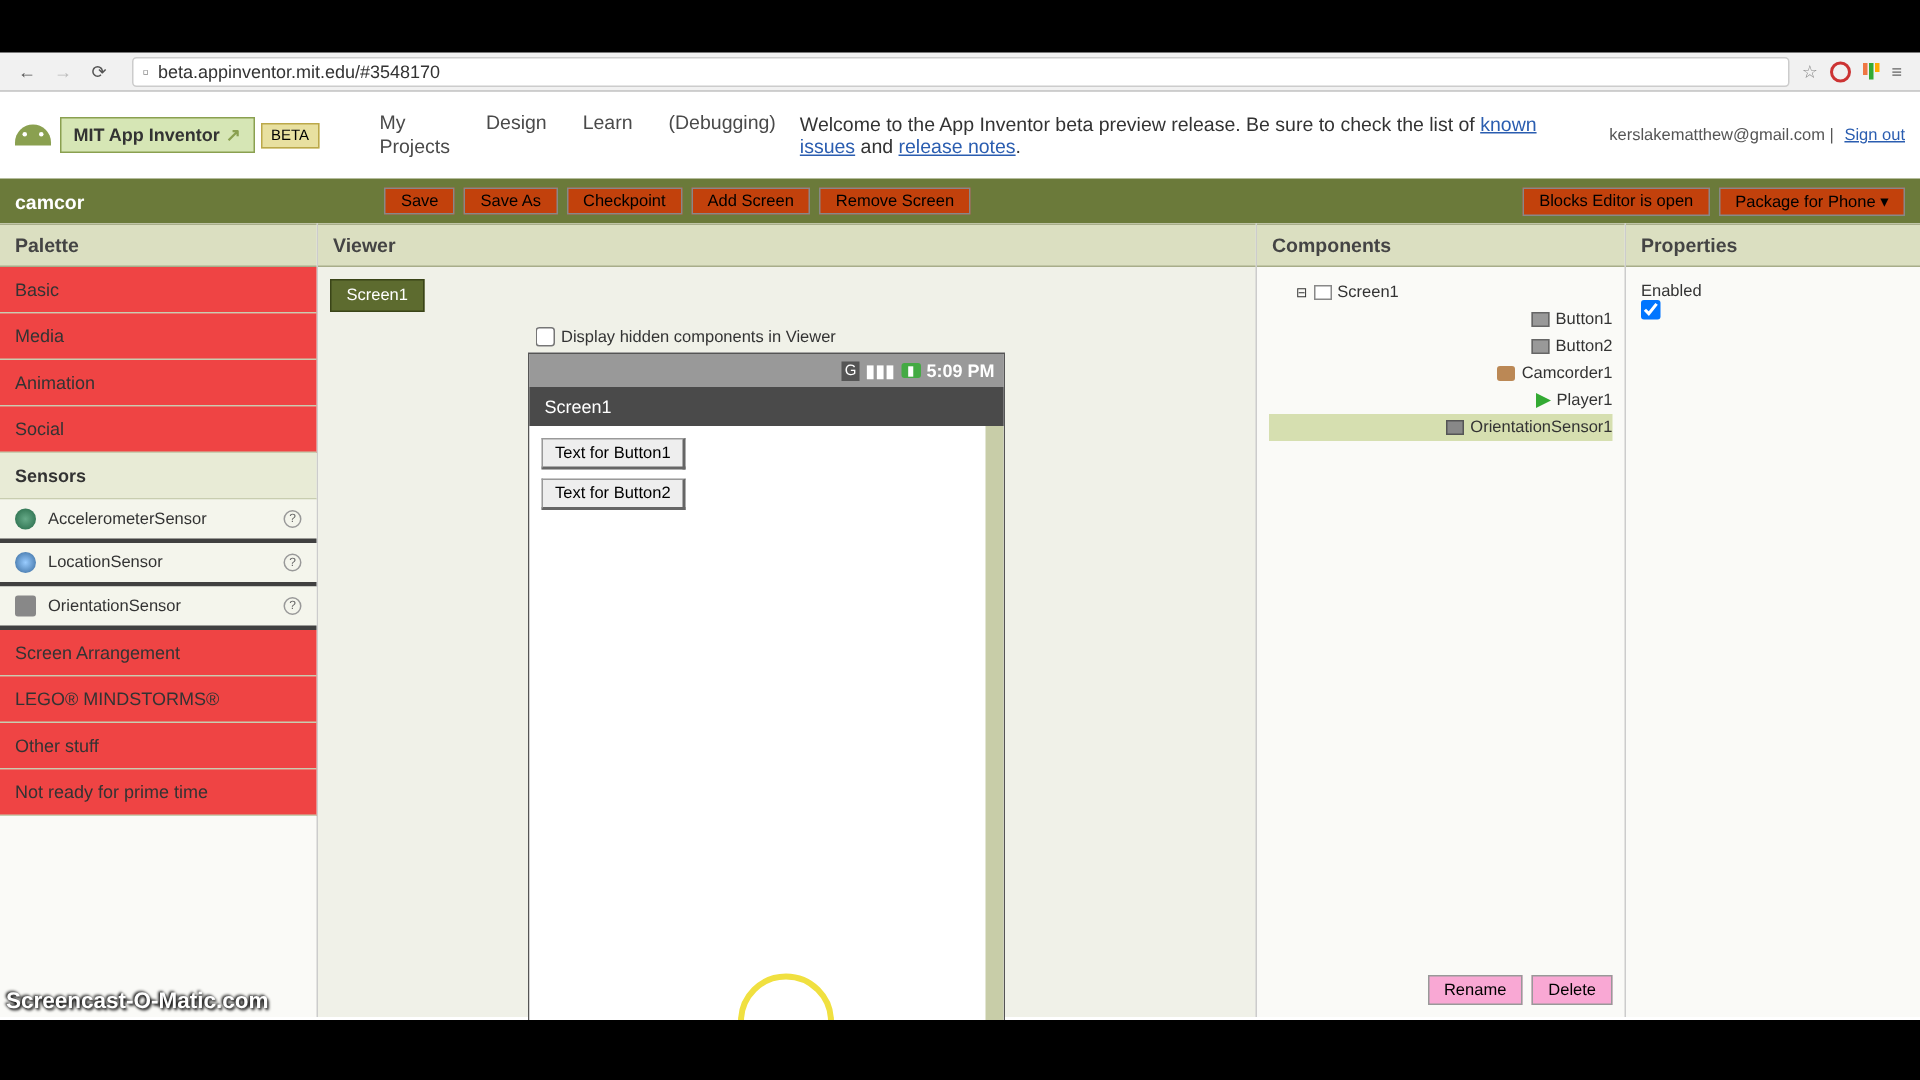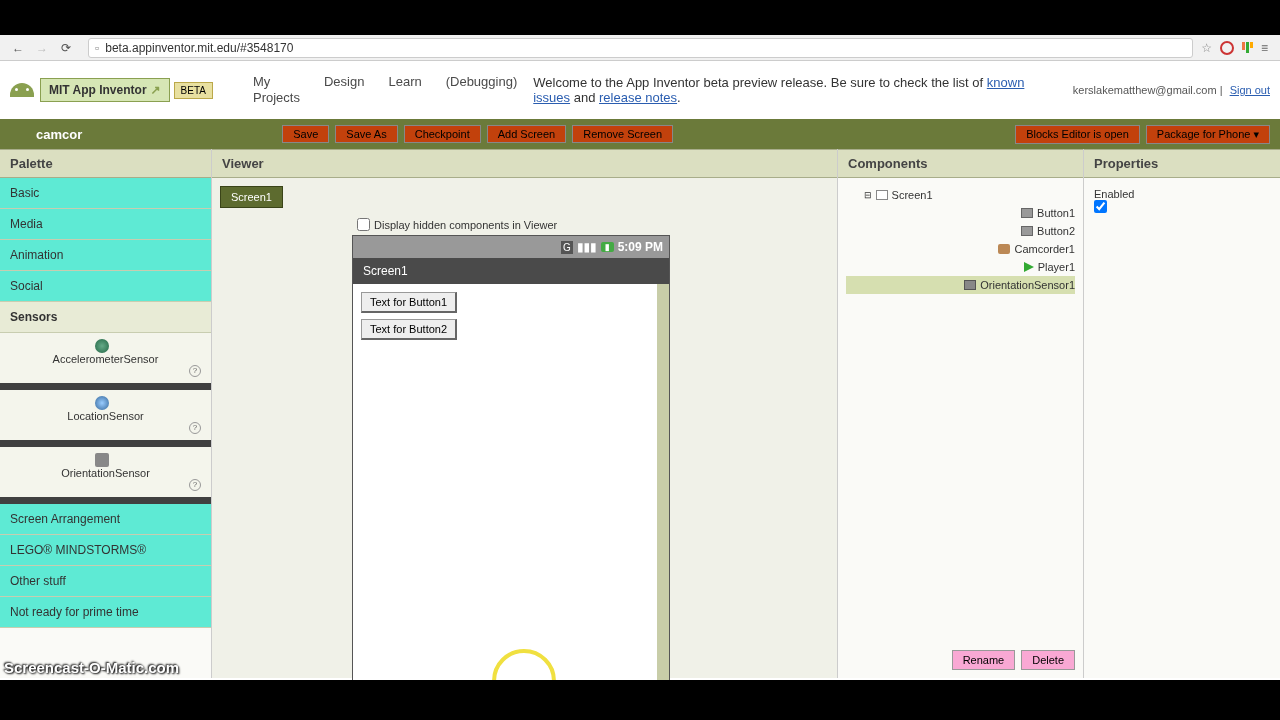--- a/index.html
+++ b/index.html
@@ -15,30 +15,30 @@
 .logo-area { display: flex; align-items: center; margin-right: 40px; }
 .logo-badge { background: #d6e6b5; border: 1px solid #8aa050; padding: 4px 8px; font-size: 12px; font-weight: bold; color: #333; display: flex; align-items: center; }
 .beta-tag { background: #e8e0a0; border: 1px solid #bba84a; padding: 2px 6px; font-size: 10px; margin-left: 4px; }
 .main-nav { display: flex; gap: 24px; color: #4a4a4a; font-size: 13px; }
 .main-nav span { cursor: pointer; }
 .welcome-text { flex: 1; font-size: 13px; color: #333; padding: 0 16px; }
 .welcome-text a { color: #2a5db0; text-decoration: underline; cursor: pointer; }
 .user-area { font-size: 11px; color: #555; text-align: right; }
 .user-area a { color: #2a5db0; text-decoration: underline; cursor: pointer; margin-left: 4px; }
 .toolbar { background: #6b7a3a; height: 30px; display: flex; align-items: center; padding: 0 10px; }
-.project-name { color: #fff; font-size: 13px; font-weight: bold; margin-right: 200px; margin-left: 26px; }
+.project-name { color: #fff; font-size: 13px; font-weight: bold; margin-right: 200px; }
 .toolbar-btns { display: flex; gap: 6px; }
 .tb-btn { background: #c2410c; border: 1px solid #888; padding: 2px 10px; font-size: 11px; cursor: pointer; }
 .toolbar-right { margin-left: auto; display: flex; gap: 6px; }
 .panels { display: flex; height: 529px; }
 .panel-header { background: #dbdfc1; border-top: 1px solid #a8ad8a; border-bottom: 1px solid #a8ad8a; padding: 6px 10px; font-size: 13px; font-weight: bold; color: #444; }
 .palette { width: 212px; border-right: 1px solid #ccc; background: #fafaf7; }
-.palette-cat { background: #5eead4; border-bottom: 1px solid #c8cdb0; padding: 8px 10px; font-size: 12px; color: #333; cursor: pointer; }
+.palette-cat { background: #ef4444; border-bottom: 1px solid #c8cdb0; padding: 8px 10px; font-size: 12px; color: #333; cursor: pointer; }
 .palette-cat.expanded { background: #e8ebd6; font-weight: bold; }
-.palette-item { display: flex; align-items: center; padding: 6px 10px; font-size: 11px; color: #333; background: #f4f5ec; border-bottom: 7px solid #404040; cursor: pointer; flex-direction: column; }
+.palette-item { display: flex; align-items: center; padding: 6px 10px; font-size: 11px; color: #333; background: #f4f5ec; border-bottom: 3px solid #404040; cursor: pointer; }
 .palette-item .picon { width: 14px; height: 14px; margin-right: 8px; border-radius: 50%; }
 .palette-item .help { margin-left: auto; width: 12px; height: 12px; border: 1px solid #999; border-radius: 50%; font-size: 8px; text-align: center; line-height: 10px; color: #666; }
 .viewer { flex: 1; background: #f0f1e8; position: relative; border-right: 1px solid #ccc; }
 .screen-tab { display: inline-block; background: #5d6b2f; color: #fff; font-size: 11px; padding: 4px 10px; margin: 8px 0 0 8px; border: 1px solid #3a4418; }
 .viewer-check { display: flex; align-items: center; font-size: 11px; color: #333; margin: 10px 0 4px 145px; }
 .viewer-check input { margin-right: 4px; }
 .phone { width: 318px; margin-left: 140px; border: 1px solid #555; background: #fff; }
 .phone-status { background: #999; height: 22px; display: flex; align-items: center; justify-content: flex-end; padding: 0 6px; color: #fff; font-size: 12px; gap: 4px; }
 .phone-title { background: #4a4a4a; color: #fff; padding: 6px 10px; font-size: 12px; }
 .phone-body { background: #fff; padding: 8px; min-height: 400px; border-right: 12px solid #c8cda8; position: relative; }

